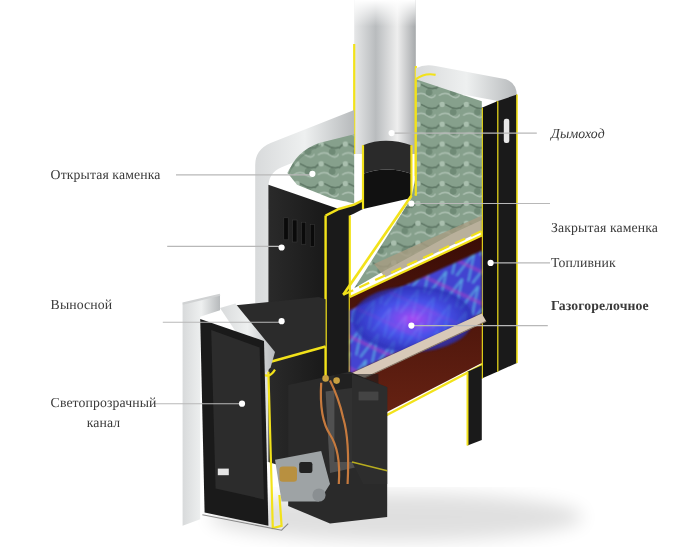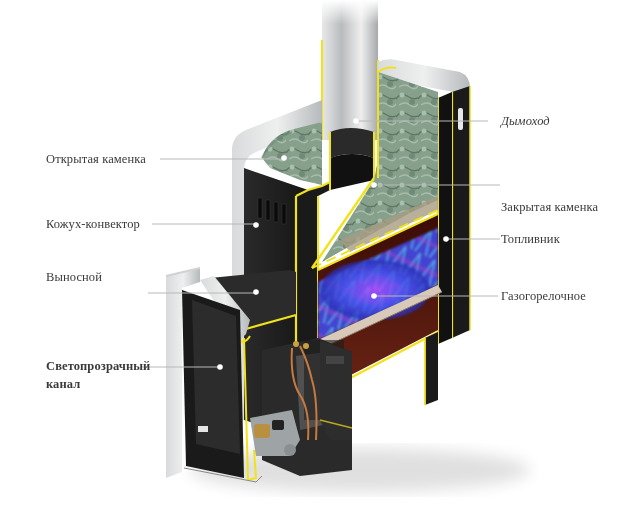--- a/index.html
+++ b/index.html
@@ -1,21 +1,21 @@
 <!DOCTYPE html>
 <html><head>
 <meta charset="utf-8">
 <style>
   html,body{margin:0;padding:0;background:#ffffff;}
   body{width:636px;height:509px;position:relative;overflow:hidden;font-family:"Liberation Serif","DejaVu Serif",serif;}
   .stage{position:absolute;left:0;top:0;width:636px;height:509px;}
   svg.art{position:absolute;left:0;top:0;}
   .label{position:absolute;font-size:12.5px;line-height:18px;color:#3a3a3a;white-space:nowrap;letter-spacing:0.1px;}
   .label.multi{white-space:normal;}
-  .label span{display:block;}
+  .label span{display:block;text-align:center;}
 </style>
 </head>
 <body>
 
 <div class="stage">
 
   <svg class="art" width="636" height="509" viewBox="0 0 636 509">
     <defs>
       <linearGradient id="pipe" x1="0" x2="1">
         <stop offset="0" stop-color="#e6e7e8"></stop>
@@ -200,34 +200,33 @@
       <circle cx="220" cy="367" r="2.8"></circle>
       <circle cx="356" cy="121" r="2.8"></circle>
       <circle cx="374" cy="185" r="2.8"></circle>
       <circle cx="446" cy="239" r="2.8"></circle>
       <circle cx="374" cy="296" r="2.8"></circle>
     </g>
   </svg>
 
   <div class="label" style="left:46px;top:150px;">Открытая каменка</div>
 
-  <div class="label" style="left:46px;top:215px;">Кожух-конвектор</div>
 
   <div class="label multi" style="left:46px;top:268px;">
     <span>Выносной</span>
   </div>
 
-  <div class="label multi" style="left:46px;top:357px;font-weight:bold;">
+  <div class="label multi" style="left:46px;top:357px;">
     <span>Светопрозрачный</span>
     <span>канал</span>
   </div>
 
   <div class="label" style="left:501px;top:112px;font-style:italic;">Дымоход</div>
 
   <div class="label" style="left:501px;top:176px;margin-top:22px;">Закрытая каменка</div>
 
   <div class="label" style="left:501px;top:230px;">Топливник</div>
 
-  <div class="label multi" style="left:501px;top:287px;">
+  <div class="label multi" style="left:501px;top:269px;font-weight:bold;">
     <span>Газогорелочное</span>
   </div>
 
 </div>
 
 </body></html>

